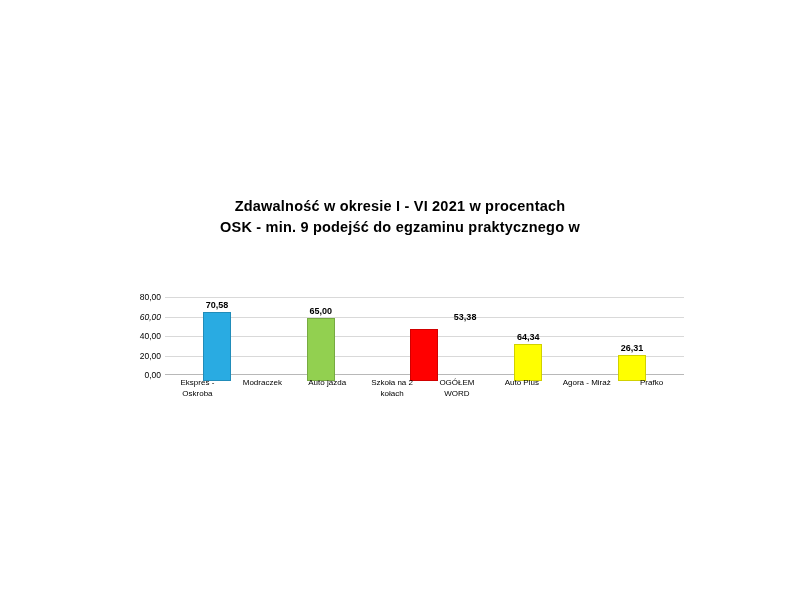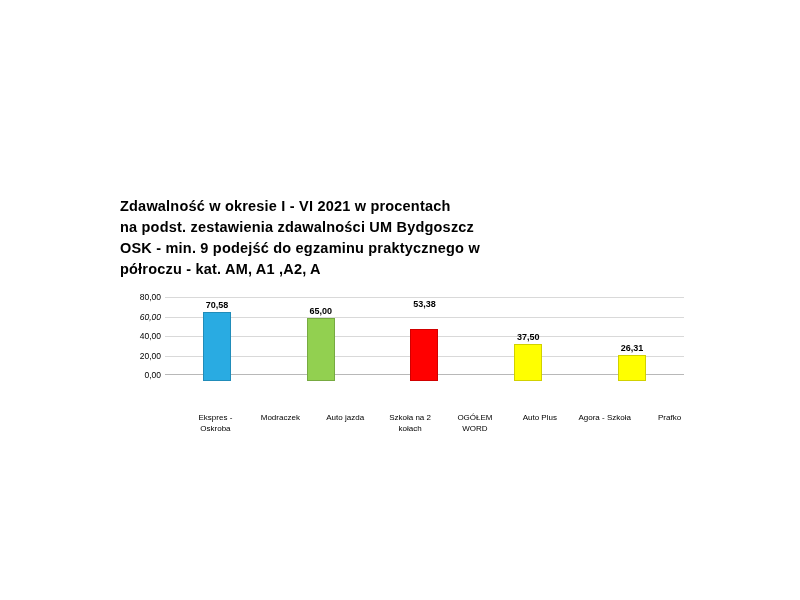--- a/index.html
+++ b/index.html
@@ -22,20 +22,21 @@
     width: 800px;
     height: 600px;
   }
 
   
   #chart-title {
     position: absolute;
     left: 120px;
     top: 196px;
     width: 560px;
+    text-align: center;
     font-size: 14.5px;
     font-weight: bold;
     color: #000000;
     line-height: 1.45;
     letter-spacing: 0.2px;
   }
   #chart-title .tline { display: block; white-space: nowrap; }
 
   
   #plot-area {
@@ -103,46 +104,43 @@
     text-align: center;
     font-size: 9px;
     font-weight: bold;
     color: #000000;
     white-space: nowrap;
   }
 
   
   #x-axis {
     position: absolute;
-    left: 183px;
+    left: 165px;
     top: 377px;
     width: 519px;
     display: flex;
-    margin-top: 35px;
   }
   .xcat {
     flex: 1 1 0;
     text-align: center;
     font-size: 8px;
     color: #000000;
     line-height: 11px;
     padding: 0 1px;
     box-sizing: border-box;
   }
 </style>
 </head>
 <body>
 
 <div id="chart-wrap">
 
   <div id="chart-title">
     <span class="tline">Zdawalność w okresie I - VI 2021 w procentach</span>
-    <span class="tline">na podst. zestawienia zdawalności  UM Bydgoszcz</span>
     <span class="tline">OSK - min. 9 podejść do egzaminu praktycznego w</span>
-    <span class="tline">półroczu - kat. AM, A1 ,A2, A</span>
   </div>
 
   <div id="y-axis">
       <div class="ytick" style="top: 79px;">0,00</div>
       <div class="ytick" style="top: 59.5px;">20,00</div>
       <div class="ytick" style="top: 40px;">40,00</div>
       <div class="ytick" style="top: 20.5px; font-style: italic;">60,00</div>
       <div class="ytick" style="top: 1px;">80,00</div>
     </div>
 
@@ -156,25 +154,25 @@
   <div id="bars">
       <div class="bar-slot">
         <div class="bar-label" style="bottom: 70.8155px;">70,58</div>
         <div class="bar" title="Ekspres - Oskroba: 70,58" style="height: 68.8155px; background: rgb(41, 171, 226);"></div>
       </div>
       <div class="bar-slot">
         <div class="bar-label" style="bottom: 65.375px;">65,00</div>
         <div class="bar" title="Auto jazda: 65,00" style="height: 63.375px; background: rgb(146, 208, 80);"></div>
       </div>
       <div class="bar-slot">
-        <div class="bar-label" style="bottom: 72px;">53,38</div>
+        <div class="bar-label" style="bottom: 59px; text-align: right;">53,38</div>
         <div class="bar" title="OGÓŁEM WORD: 53,38" style="height: 52.0455px; background: rgb(255, 0, 0);"></div>
       </div>
       <div class="bar-slot">
-        <div class="bar-label" style="bottom: 38.5625px;">37,50</div>
+        <div class="bar-label" style="bottom: 38.5625px;">64,34</div>
         <div class="bar" title="Agora - Miraż: 37,50" style="height: 36.5625px; background: rgb(255, 255, 0);"></div>
       </div>
       <div class="bar-slot">
         <div class="bar-label" style="bottom: 27.6522px;">26,31</div>
         <div class="bar" title="Prafko: 26,31" style="height: 25.6522px; background: rgb(255, 255, 0);"></div>
       </div>
     </div>
 
   <div id="x-axis">
       <div class="xcat">
@@ -192,20 +190,20 @@
         <div>kołach</div>
       </div>
       <div class="xcat">
         <div>OGÓŁEM</div>
         <div>WORD</div>
       </div>
       <div class="xcat">
         <div>Auto Plus</div>
       </div>
       <div class="xcat">
-        <div>Agora - Szkoła</div>
+        <div>Agora - Miraż</div>
       </div>
       <div class="xcat">
         <div>Prafko</div>
       </div>
     </div>
 
 </div>
 
 </body></html>

